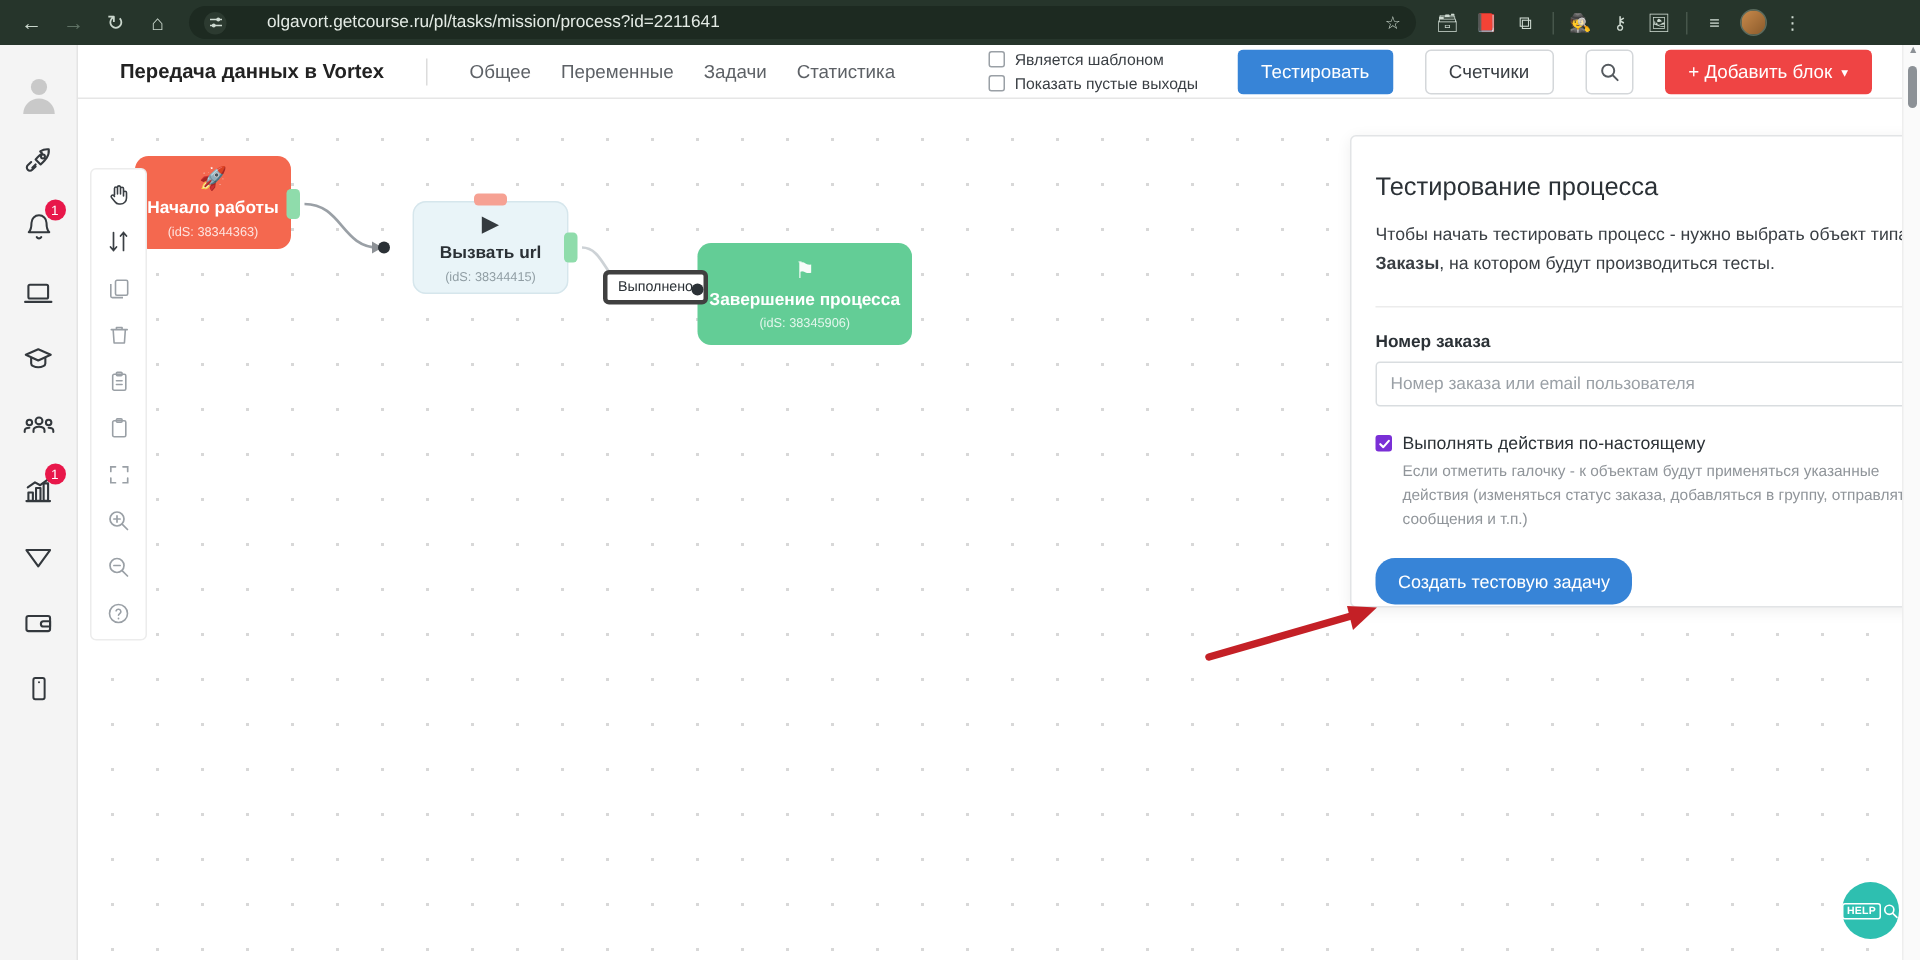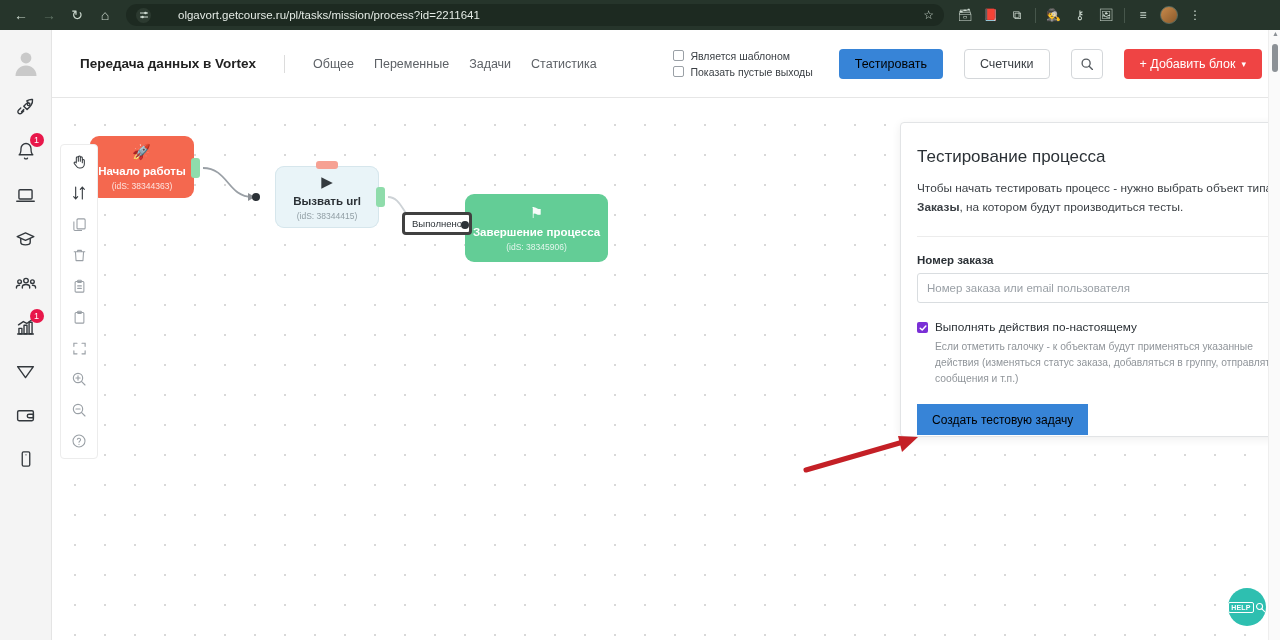--- a/index.html
+++ b/index.html
@@ -96,25 +96,25 @@
     padding: 7px 0 9px 22px;
     font-size: 11.5px;
     line-height: 20px;
     font-weight: 600;
   }
   .notice-bar a { color: #fff; text-decoration: underline; }
   .notice-row2 { font-weight: 600; }
 
   
   .toolbar {
-    height: 68px;
+    height: 36px;
     background: #fff;
     border-bottom: 1px solid #e6e6e6;
     display: flex; align-items: center;
-    padding: 0 18px 0 28px;
+    padding: 0 32px 0 28px;
     gap: 12px;
   }
   .proc-title {
     font-size: 13.5px; font-weight: 700; color: #222;
     white-space: nowrap;
   }
   .vert-sep { width: 1px; height: 18px; background: #dcdcdc; margin: 0 16px; }
   .tabs { display: flex; gap: 20px; }
   .tab {
     font-size: 12.5px; color: #5d6166;
@@ -129,21 +129,21 @@
     background: #fff; flex-shrink: 0;
   }
   .chk-label { font-size: 10.5px; color: #3a3f44; white-space: nowrap; }
 
   .btn {
     height: 30px; border-radius: 4px;
     display: flex; align-items: center; justify-content: center;
     font-size: 12.5px; padding: 0 15px;
     white-space: nowrap; border: 1px solid transparent;
   }
-  .btn-blue { background: #3784d7; color: #000000; }
+  .btn-blue { background: #3784d7; color: #ffffff; }
   .btn-yellow { background: #f5bf4f; color: #fff; }
   .btn-white { background: #fff; color: #3a3f44; border: 1px solid #d4d7da; }
   .btn-icon {
     width: 32px; height: 30px; padding: 0;
     background: #fff; border: 1px solid #d4d7da;
   }
   .btn-green { background: #ef4444; color: #fff; }
   .btn-gap { margin-left: 9px; }
 
   
@@ -246,22 +246,22 @@
     display: flex; align-items: center; justify-content: center;
   }
   .chk-violet svg { display: block; }
   .real-label { font-size: 11.8px; color: #2b3136; }
   .real-help {
     font-size: 10.3px; color: #90959a; line-height: 16px;
     margin: 5px 0 0 18px; width: 362px;
   }
   .modal-btn {
     margin: 17px 0 0 0;
-    height: 31px; background: #3784d7; color: #000000;
-    border-radius: 0; font-size: 12px;
+    height: 31px; background: #3784d7; color: #ffffff;
+    border-radius: 13px; font-size: 12px;
     display: inline-flex; align-items: center; justify-content: center;
     padding: 0 15px;
   }
 
   
   .arrow-svg { position: absolute; left: 750px; top: 330px; z-index: 20; }
 
   
   .help-bubble {
     position: absolute; right: 14px; bottom: 14px;

